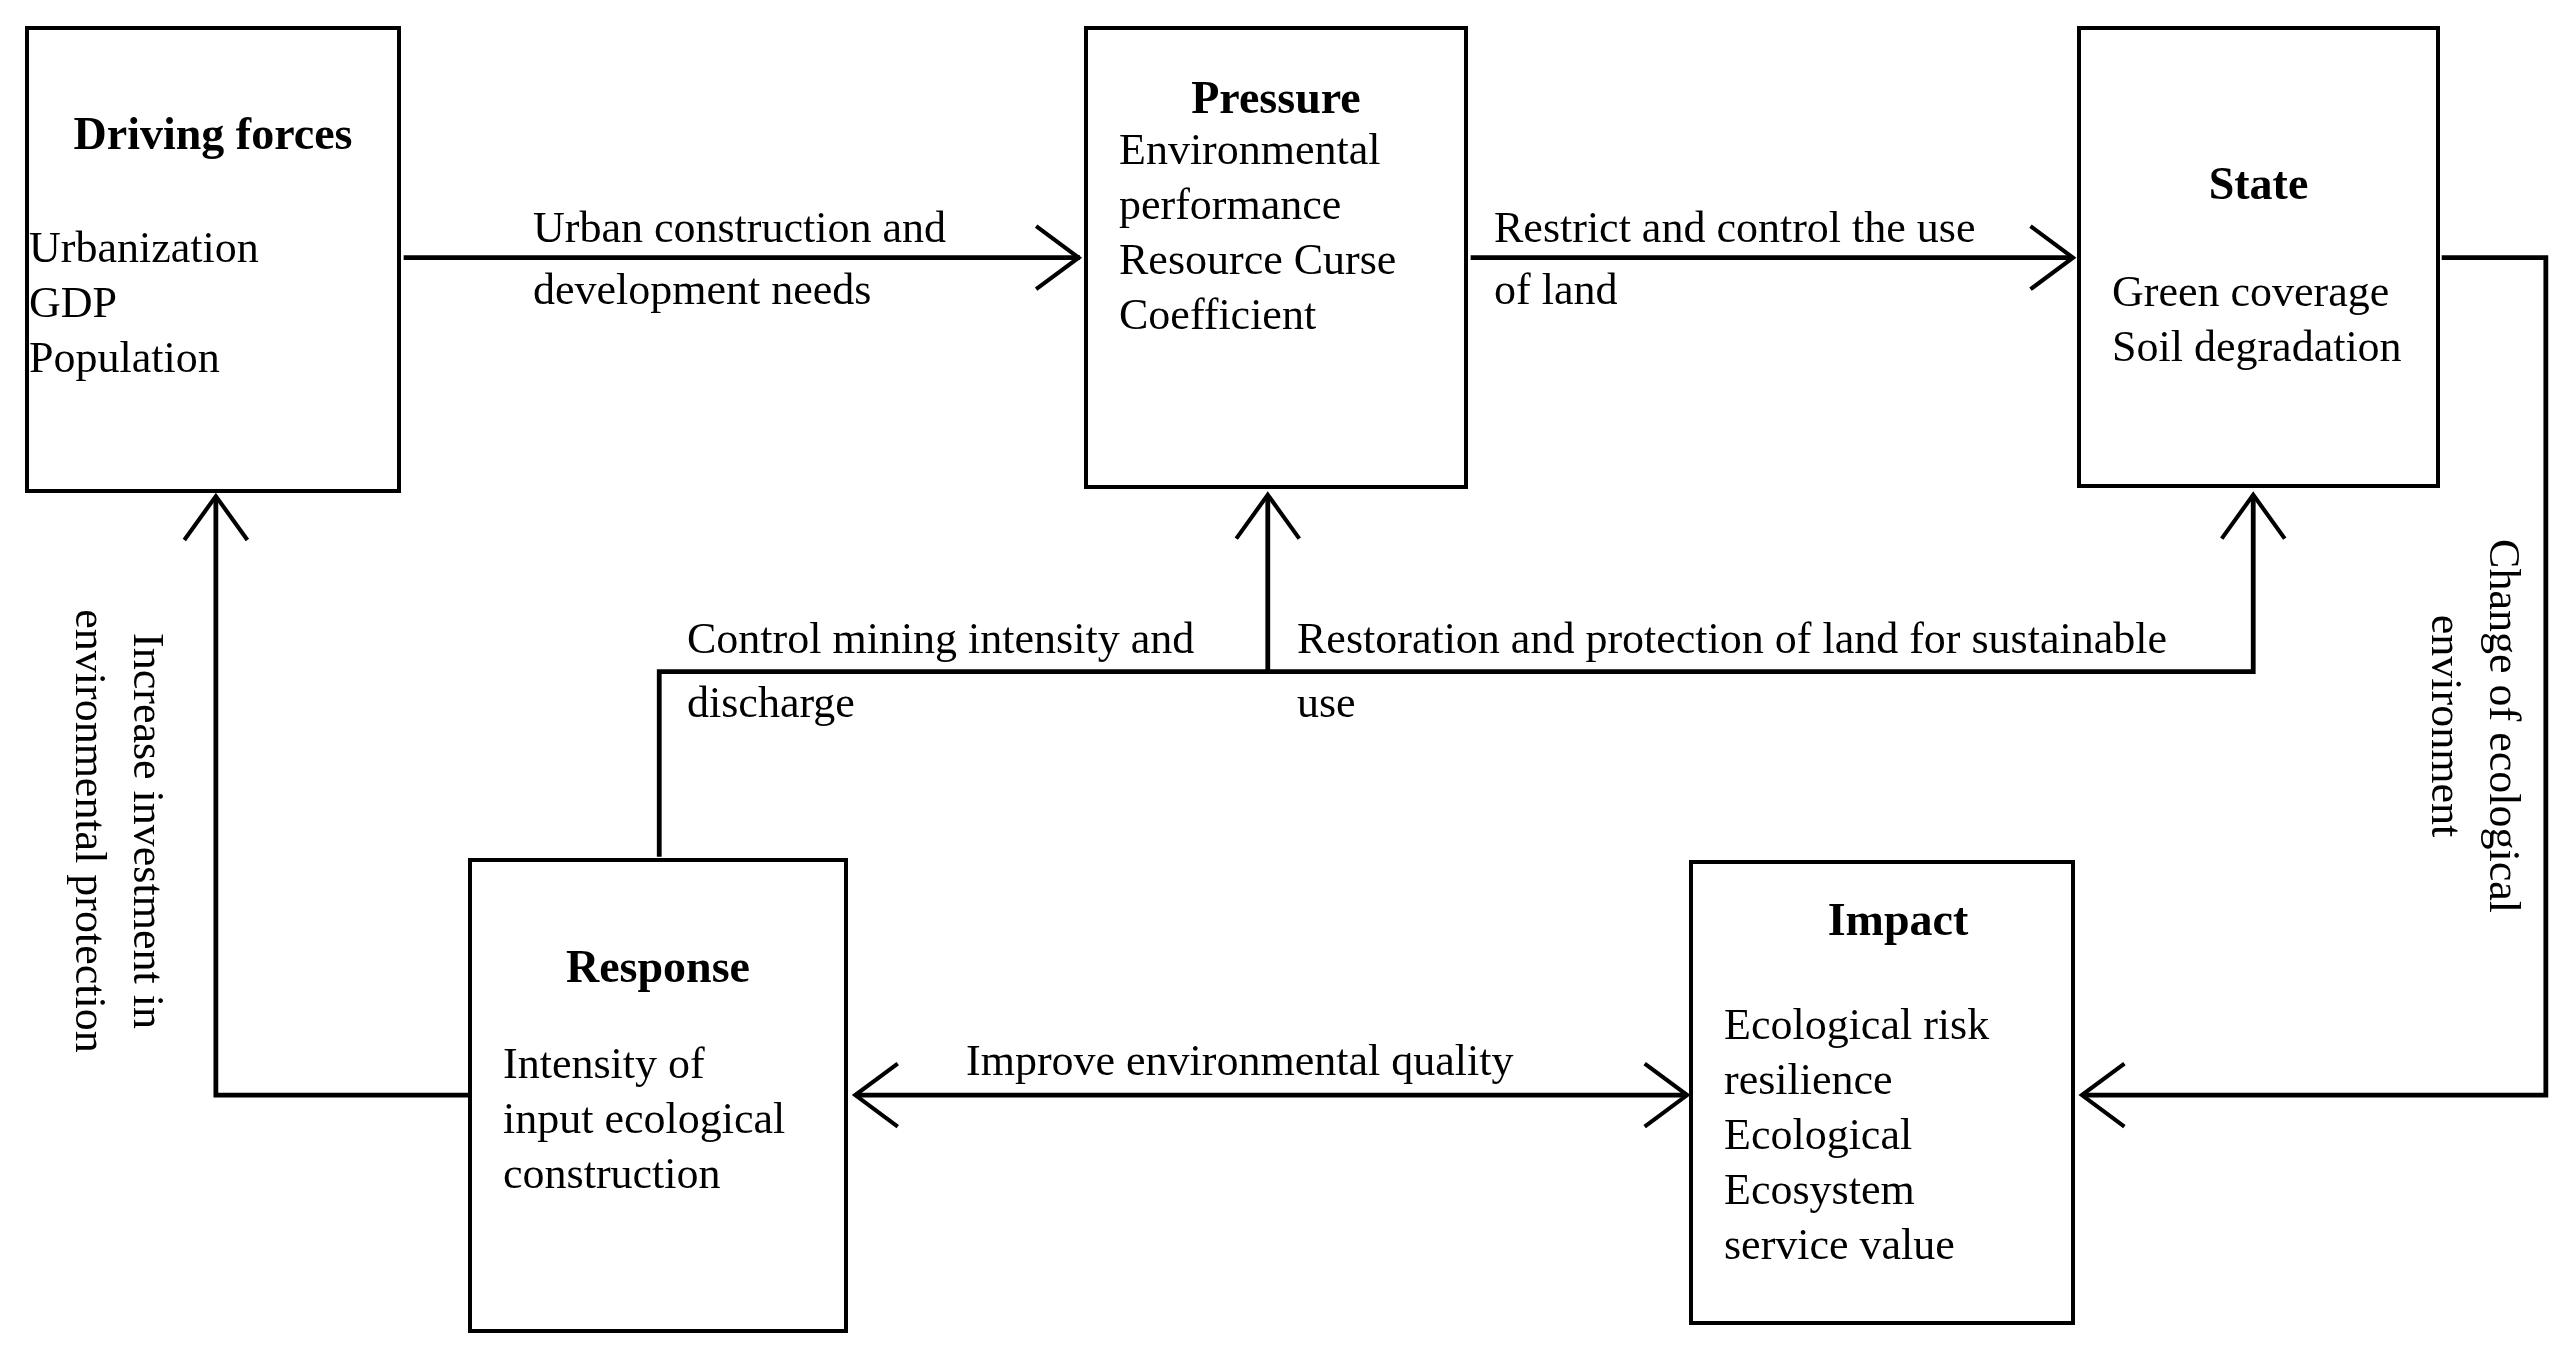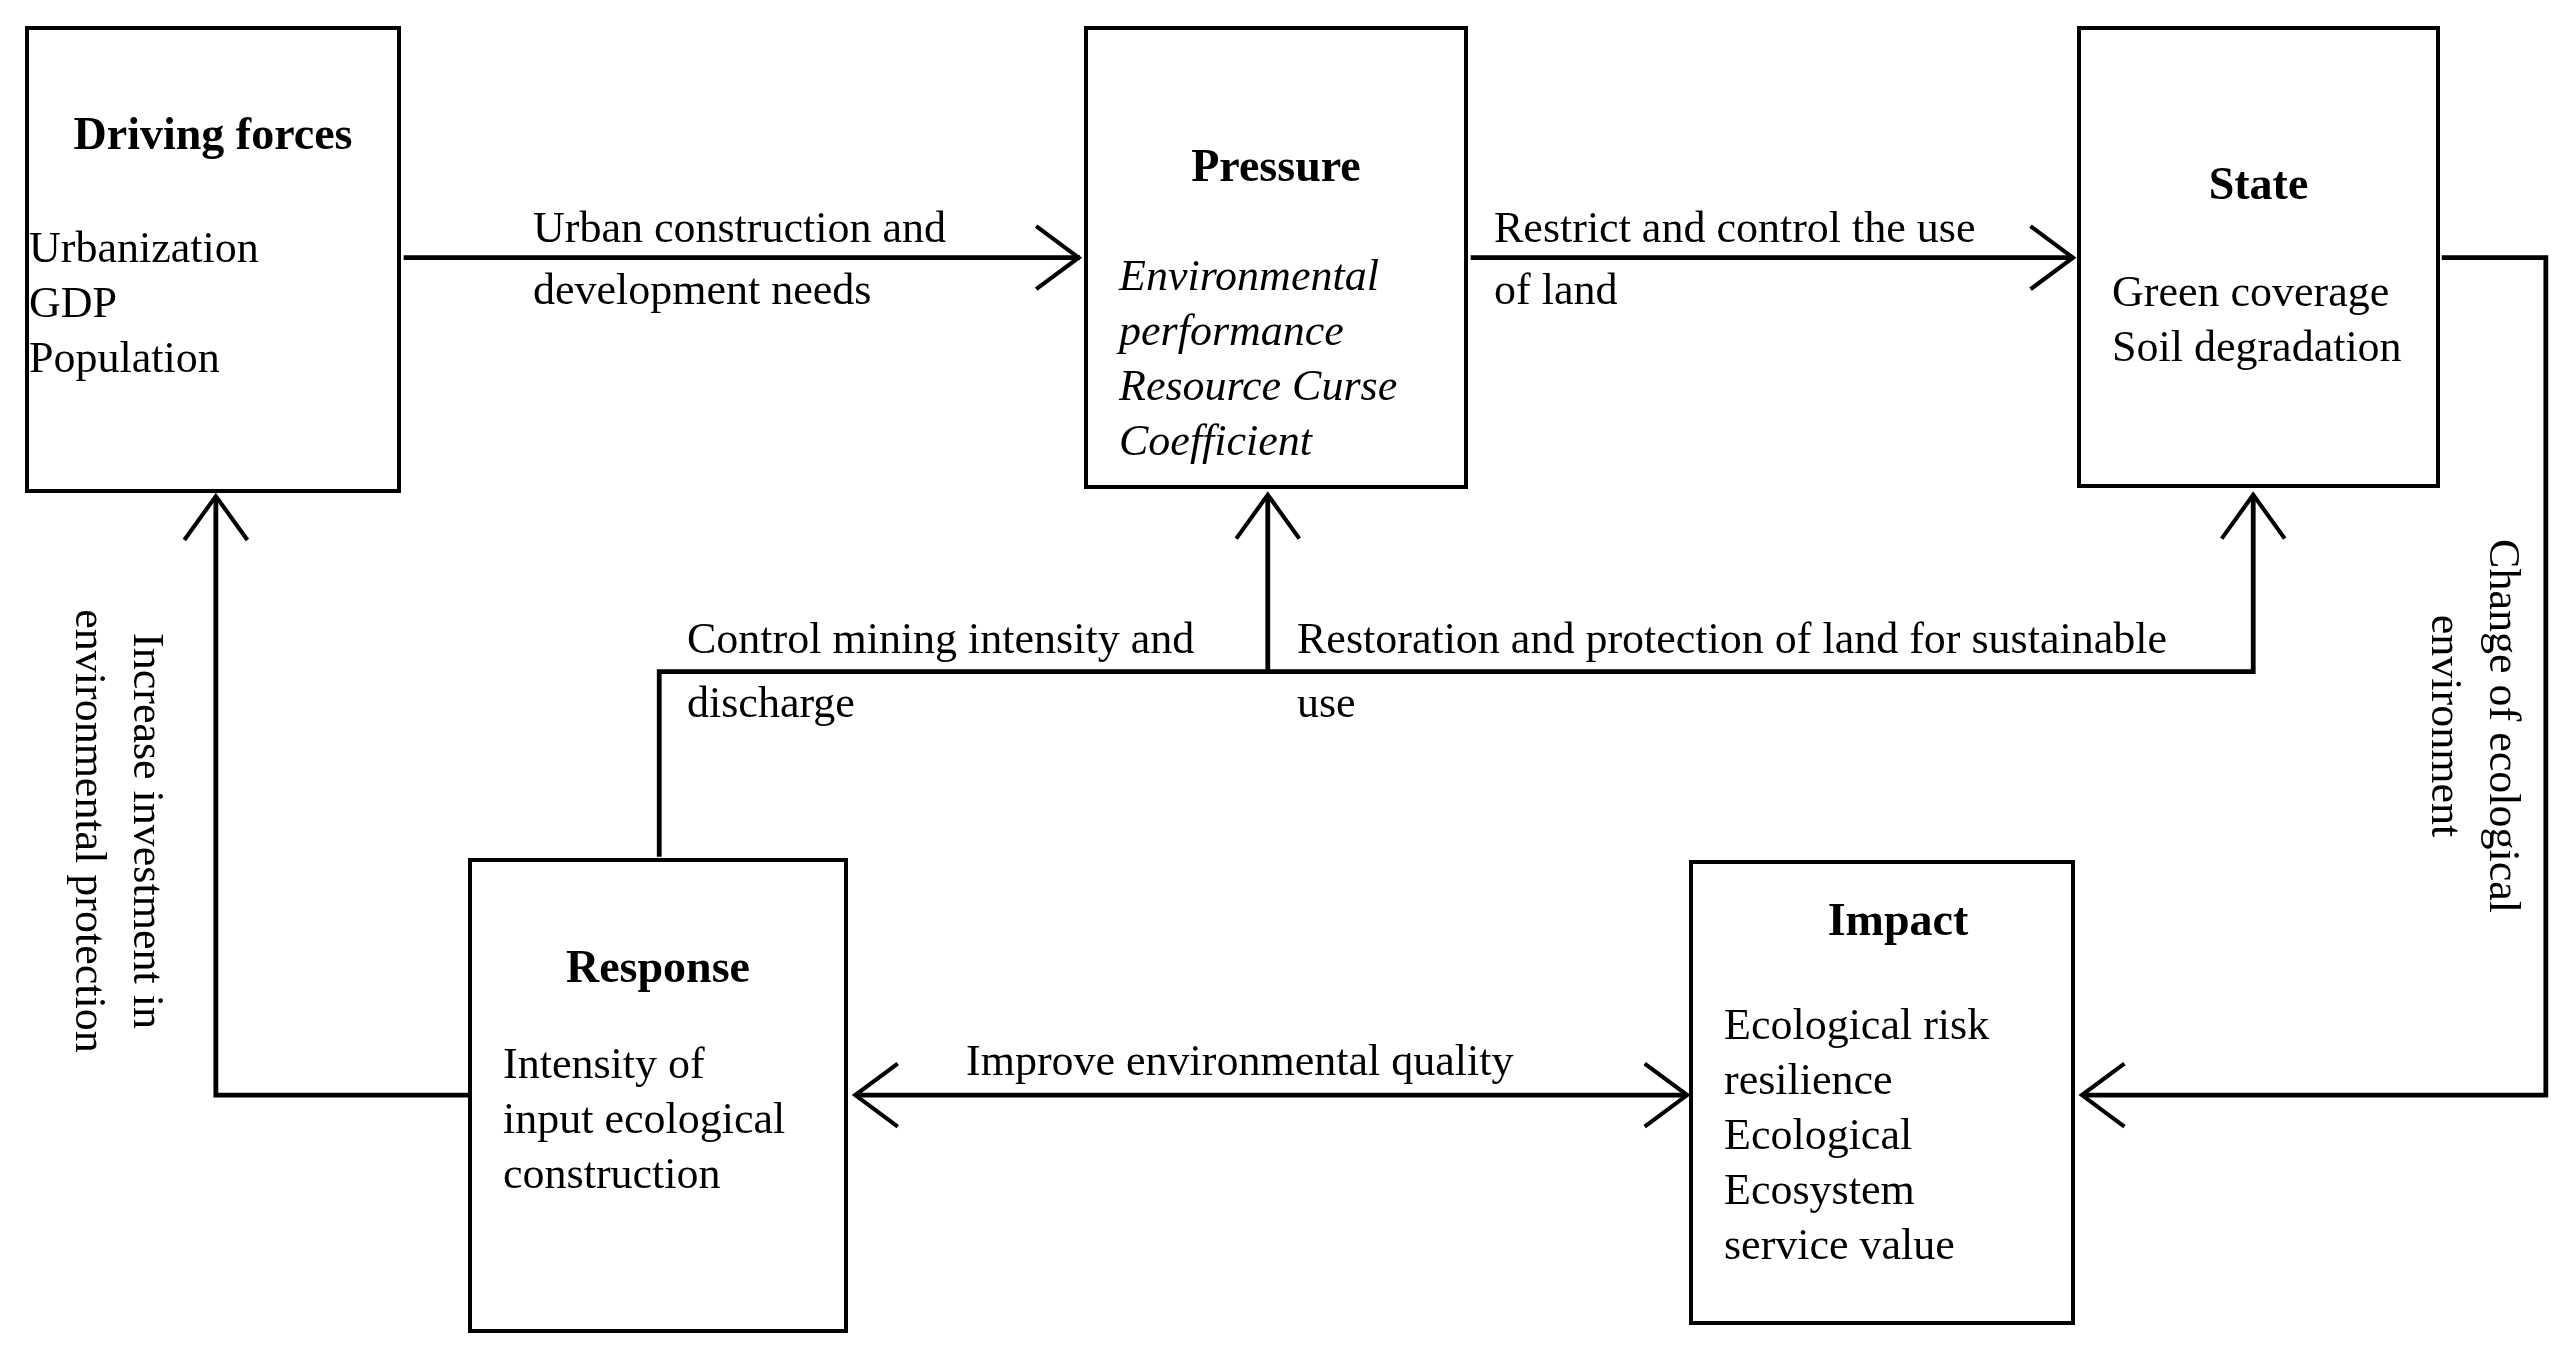--- a/index.html
+++ b/index.html
@@ -48,22 +48,22 @@
     line-height:55px;
   }
   .box-body.left{padding-left:31px;}
   .box-body.center{text-align:left;}
 
   .box-df      {left:25px;  top:26px;   width:376px; height:467px;}
   .box-df       .box-title{padding-top:80px;}
   .box-df       .box-body {margin-top:62px;}
 
   .box-pressure{left:1084px;top:26px;   width:384px; height:463px;}
-  .box-pressure .box-title{padding-top:112px;}
-  .box-pressure .box-body {margin-top:58px;font-style:italic;}
+  .box-pressure .box-title{padding-top:44px;}
+  .box-pressure .box-body {}
 
   .box-state   {left:2077px;top:26px;   width:363px; height:462px;}
   .box-state    .box-title{padding-top:130px;}
   .box-state    .box-body {margin-top:56px;}
 
   .box-response{left:468px; top:858px; width:380px; height:475px;}
   .box-response .box-title{padding-top:81px;}
   .box-response .box-body {margin-top:45px;}
 
   .box-impact  {left:1689px;top:860px; width:386px; height:465px;}

